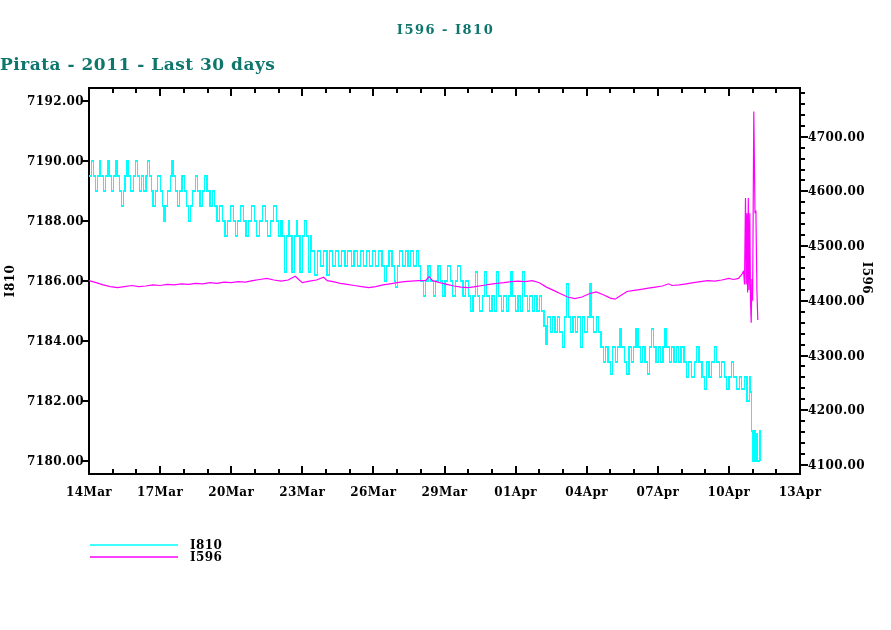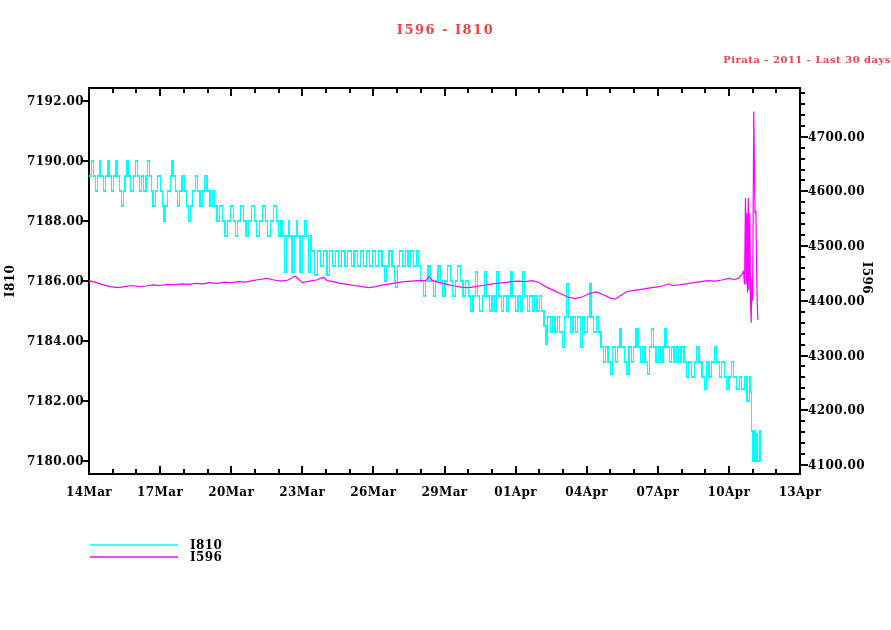--- a/index.html
+++ b/index.html
@@ -1,21 +1,21 @@
 <!DOCTYPE html>
 <html><head>
 <meta charset="utf-8">
 <style>
   html,body{margin:0;padding:0;background:#ffffff;}
   .page{position:relative;width:891px;height:604px;background:#fff;overflow:hidden;
-        font-family:"DejaVu Serif","Liberation Serif",serif;color:#ef4444;}
+        font-family:"DejaVu Serif","Liberation Serif",serif;color:#0f766e;}
   .title{position:absolute;top:22px;left:0;width:891px;text-align:center;
          font-size:13px;font-weight:bold;letter-spacing:1.5px;}
-  .subtitle{position:absolute;top:54px;left:0;width:891px;text-align:right;
-         font-size:10px;font-weight:bold;letter-spacing:0.5px;}
+  .subtitle{position:absolute;top:54px;left:0;width:891px;text-align:left;
+         font-size:17px;font-weight:bold;letter-spacing:0.5px;}
   svg{position:absolute;top:0;left:0;}
   svg text{font-family:"DejaVu Serif","Liberation Serif",serif;font-size:12px;font-weight:bold;
            letter-spacing:0.4px;fill:#000;}
 </style>
 </head>
 <body>
 
 <div class="page">
   <div class="title">I596 - I810</div>
   <div class="subtitle">Pirata - 2011 - Last 30 days</div>

